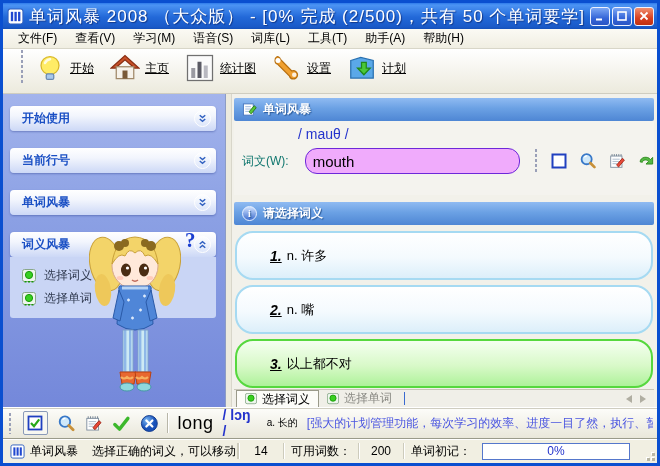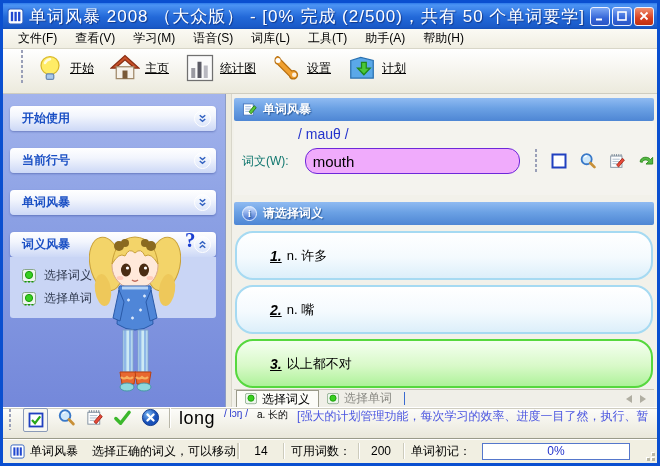--- a/index.html
+++ b/index.html
@@ -87,28 +87,28 @@
   .tab.active { background:#fcfcf8; border:1px solid #9a9a8a; border-bottom:none; color:#000; }
   .tab.inactive { color:#8a8a84; }
   .tab-caret { width:1px; background:#3a6ad0; margin:2px 0 2px 4px; }
   .tab-scroll { margin-left:auto; display:flex; align-items:center; gap:8px; padding-right:8px; }
   .tri { width:0; height:0; border-style:solid; }
   .tri.left  { border-width:4px 6px 4px 0; border-color:transparent #b0aea2 transparent transparent; }
   .tri.right { border-width:4px 0 4px 6px; border-color:transparent transparent transparent #b0aea2; }
 
   
   .bottombar { height:31px; flex:0 0 31px; background:linear-gradient(180deg,#fdfdfa,#e9e7da);
-    border-top:1px solid #fff; box-shadow:inset 0 1px 0 #cfcdc0; display:flex; align-items:flex-start; padding:0 4px; gap:9px; }
+    border-top:1px solid #fff; box-shadow:inset 0 1px 0 #cfcdc0; display:flex; align-items:center; padding:0 4px; gap:9px; }
   .bottombar .grip-v { height:22px; margin:0 1px; }
   .pressed-btn { width:25px; height:24px; background:#f7f7f1; border:1px solid #8a9ab8; border-radius:2px;
     display:flex; align-items:center; justify-content:center; }
   .bottombar svg.ic { width:19px; height:19px; }
   .vsep { width:1px; height:20px; background:#b8b6a8; box-shadow:1px 0 0 #fff; }
   .cur-word { font-size:18px; color:#000; letter-spacing:.5px; }
-  .cur-phon { font-size:10px; color:#2433cc; }
+  .cur-phon { font-size:14px; color:#2433cc;font-weight:bold; }
   .cur-mean { font-size:10px; color:#000; white-space:nowrap; }
   .marquee { font-size:12px; color:#4a55e0; white-space:nowrap; overflow:hidden; flex:1 1 auto; }
 
   
   .statusbar { height:25px; flex:0 0 25px; background:#f1efe2; border-top:1px solid #9a9a8a;
     box-shadow:inset 0 1px 0 #fff; display:flex; align-items:center; font-size:12px; color:#000; }
   .sb-seg { display:flex; align-items:center; height:100%; padding:0 7px; white-space:nowrap; }
   .sb-sep { width:1px; height:16px; background:#cdcbbc; box-shadow:1px 0 0 #fff; flex:0 0 1px; }
   .sb-app { gap:5px; }
   .sb-app svg { width:15px; height:15px; }

